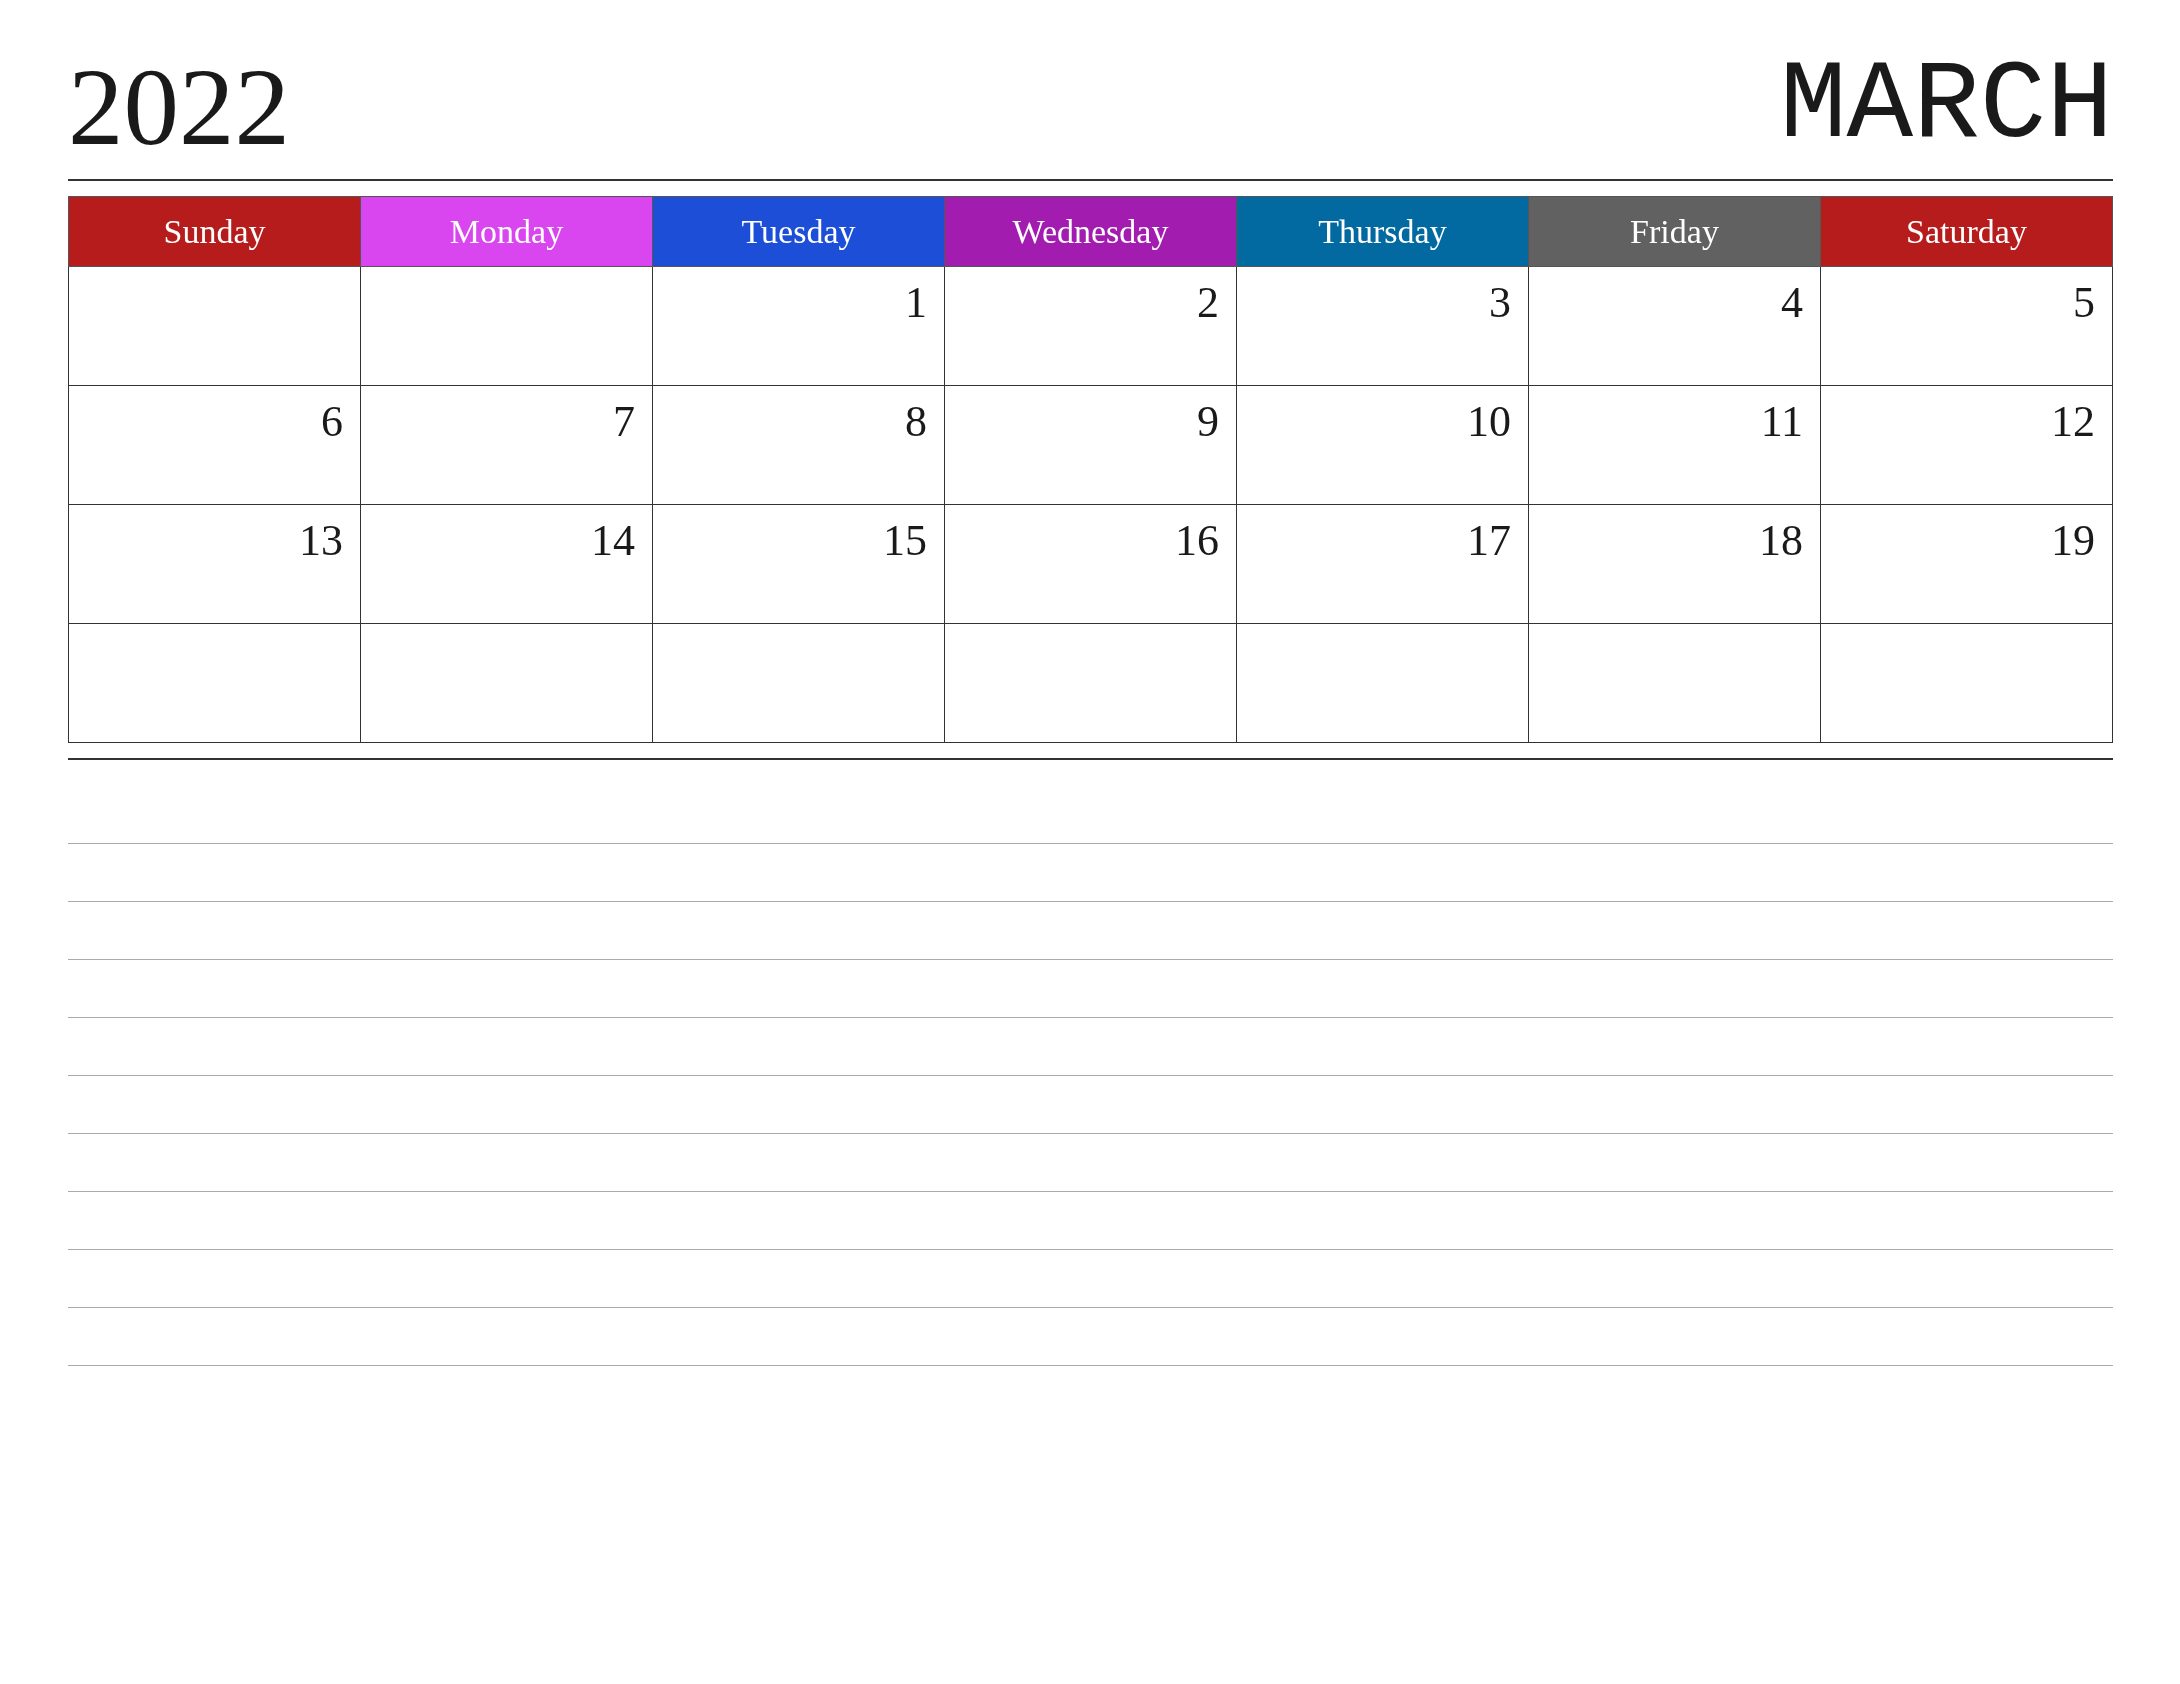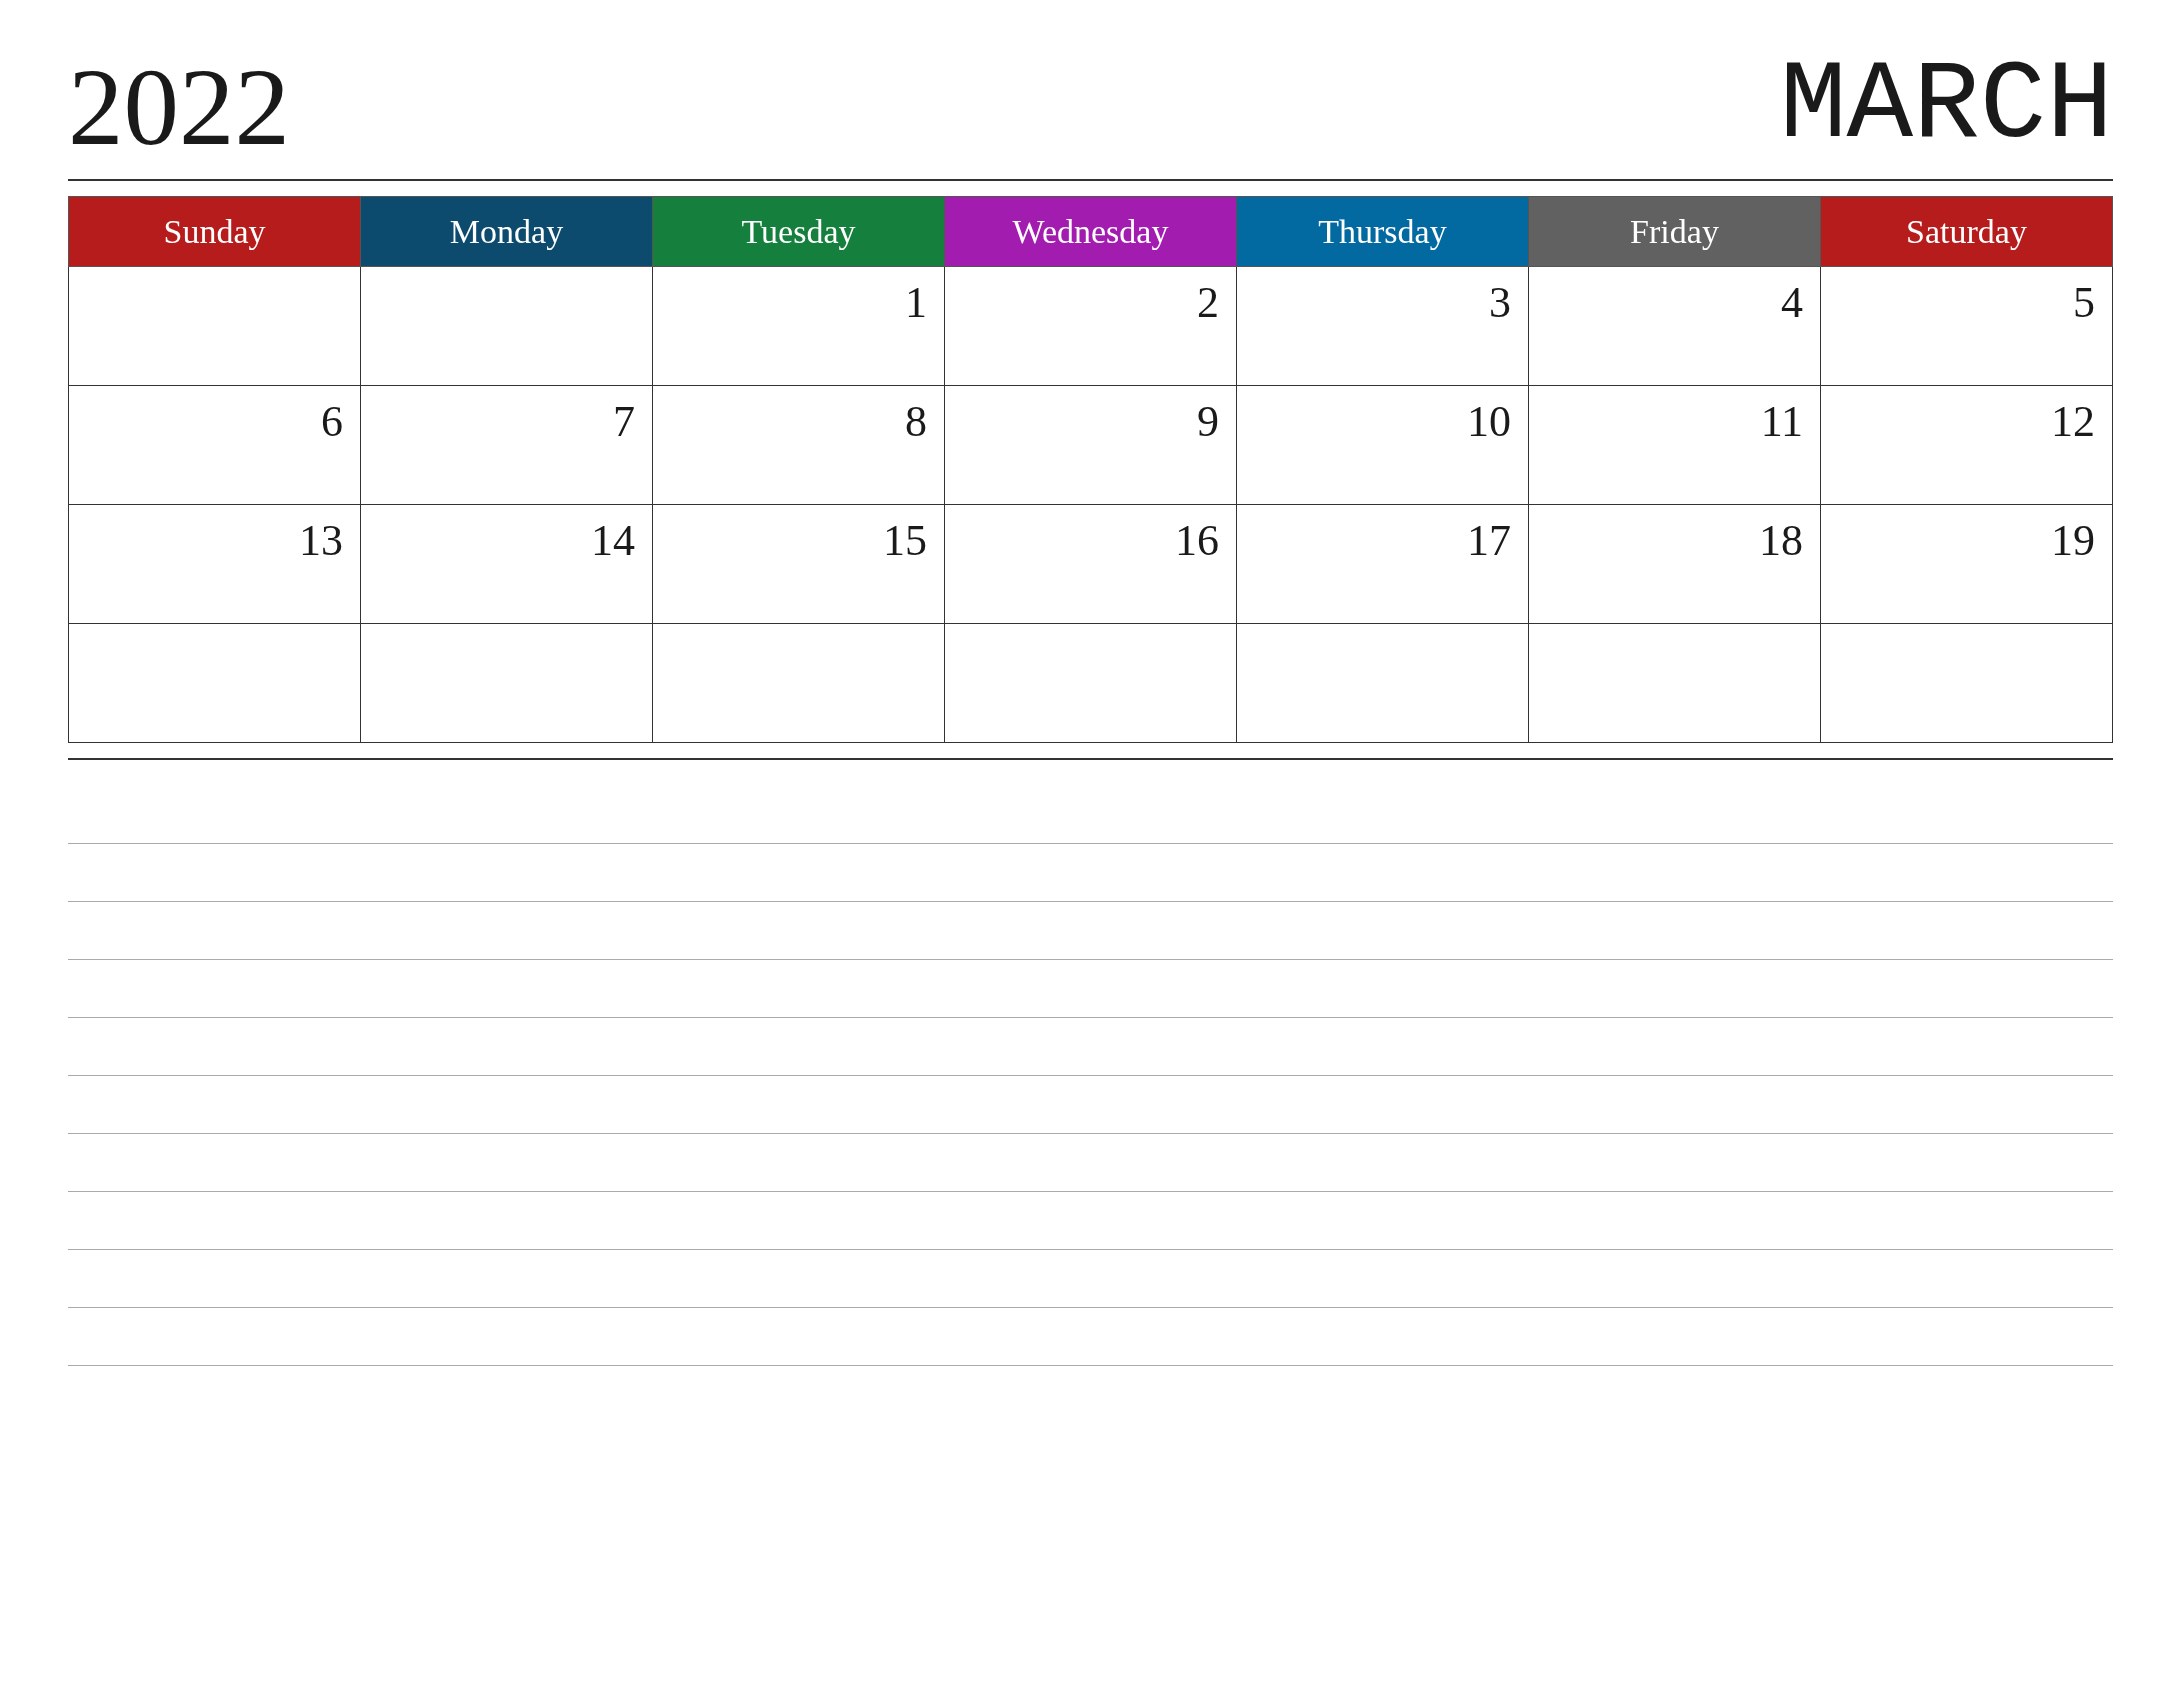--- a/index.html
+++ b/index.html
@@ -73,25 +73,25 @@
       text-align: center;
       border: 1.7px solid #555;
       margin-top: 19px;
     }
 
     .th-sunday {
       background-color: #b71c1c;
     }
 
     .th-monday {
-      background-color: #0c4a6e;
+      background-color: #d946ef;
     }
 
     .th-tuesday {
-      background-color: #15803d;
+      background-color: #1d4ed8;
     }
 
     .th-wednesday {
       background-color: #a21caf;
     }
 
     .th-thursday {
       background-color: #0369a1;
     }
 

